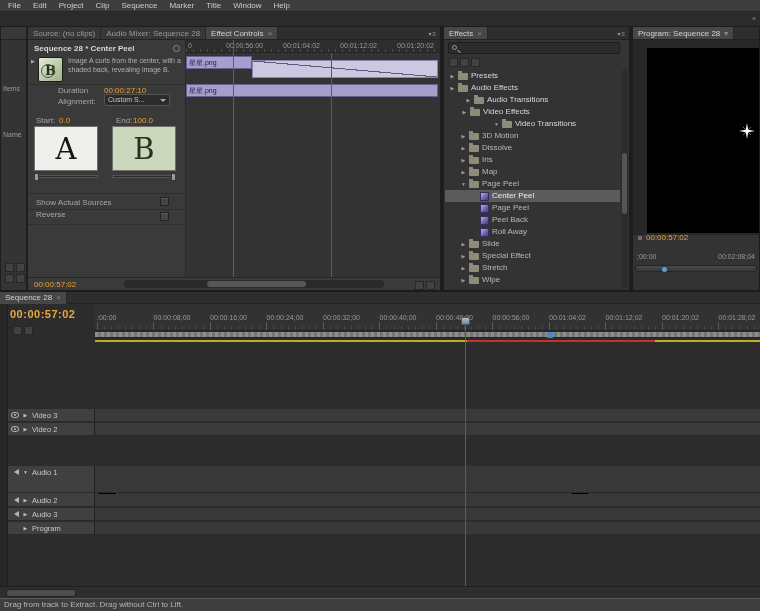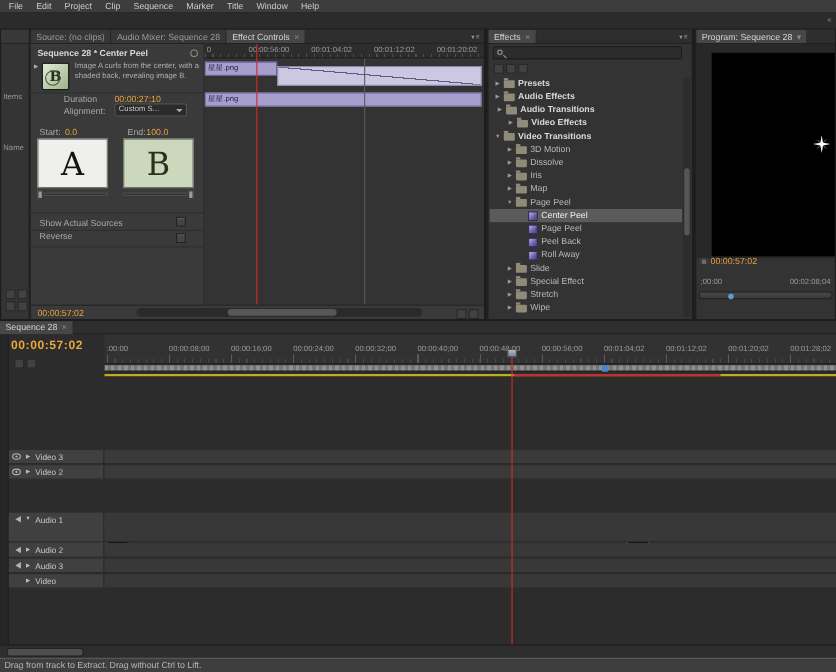--- a/index.html
+++ b/index.html
@@ -70,21 +70,21 @@
 #ec-hthumb{position:absolute;left:32%;width:38%;top:1px;bottom:1px;background:#575757;border-radius:3px}
 #ec-zoom{position:absolute;right:4px;top:2px}
 
 #fx-search{position:absolute;top:15px;left:4px;width:172px;height:12px;background:#2c2c2c;border:1px solid #1d1d1d;border-radius:2px}
 #fx-search input{position:absolute;left:14px;top:0;right:2px;height:10px;background:transparent;border:none;outline:none;color:#ccc;font-size:8px;font-family:inherit}
 .mag{position:absolute;left:3px;top:2px;width:5px;height:5px;border:1px solid #999;border-radius:50%}
 .mag::after{content:'';position:absolute;left:4px;top:5px;width:4px;height:1px;background:#999;transform:rotate(45deg)}
 #fx-icons{position:absolute;top:30px;left:4px}
 #fx-tree{position:absolute;top:43px;left:1px;right:9px;bottom:1px;overflow:hidden}
 .tree-row{height:12px;line-height:12px;display:flex;align-items:center;white-space:nowrap;color:#b8b8b8}
-.tree-row.root .tree-label{color:#d8d8d8;font-weight:bold}
+.tree-row.root .tree-label{color:#d8d8d8;font-weight:normal}
 .tree-row.sel{background:#5b5b5b}
 .tree-row.sel .tree-label{color:#efefef}
 .twirl{width:9px;font-size:5px;color:#999;text-align:center;flex:none}
 .folder-ic{width:10px;height:7px;background:#8f8b79;border-radius:1px;margin:0 3px 0 1px;position:relative;flex:none}
 .folder-ic::before{content:'';position:absolute;top:-2px;left:0;width:4px;height:2px;background:#8f8b79}
 .fx-ic{width:9px;height:9px;background:linear-gradient(135deg,#beb5e0 0%,#6a5fa5 60%,#4a4080 100%);border:1px solid #332e60;margin:0 3px 0 1px;flex:none}
 .tree-label{font-size:8px}
 #fx-vscroll{position:absolute;top:43px;right:1px;bottom:2px;width:7px;background:#2c2c2c;border-radius:3px}
 #fx-vthumb{position:absolute;top:38%;height:28%;left:1px;right:1px;background:#555;border-radius:3px}
 
@@ -233,31 +233,31 @@
         <div class="tree-row root" style="padding-left: 3px;">
           <span class="twirl">▶</span>
           <span class="folder-ic"></span>
           <span class="tree-label">Presets</span>
         </div>
         <div class="tree-row root" style="padding-left: 3px;">
           <span class="twirl">▶</span>
           <span class="folder-ic"></span>
           <span class="tree-label">Audio Effects</span>
         </div>
-        <div class="tree-row root" style="padding-left: 5px;">
+        <div class="tree-row root" style="padding-left: 5px; margin-left: 14px;">
           <span class="twirl">▶</span>
           <span class="folder-ic"></span>
           <span class="tree-label">Audio Transitions</span>
         </div>
         <div class="tree-row root" style="padding-left: 15px;">
           <span class="twirl">▶</span>
           <span class="folder-ic"></span>
           <span class="tree-label">Video Effects</span>
         </div>
-        <div class="tree-row root" style="padding-left: 3px;">
+        <div class="tree-row root" style="padding-left: 3px; justify-content: center;">
           <span class="twirl">▼</span>
           <span class="folder-ic"></span>
           <span class="tree-label">Video Transitions</span>
         </div>
         <div class="tree-row" style="padding-left: 14px;">
           <span class="twirl">▶</span>
           <span class="folder-ic"></span>
           <span class="tree-label">3D Motion</span>
         </div>
         <div class="tree-row" style="padding-left: 14px;">
@@ -434,21 +434,21 @@
             <span class="spk-ic"></span>
             <span class="t-twirl">▶</span>
             <span class="t-name">Audio 3</span>
           </div>
           <div class="track-content"></div>
         </div>
         <div class="track-row audio" style="top: 218px; height: 13px;">
           <div class="track-head">
             <span class="spk-ic" style="visibility: hidden;"></span>
             <span class="t-twirl">▶</span>
-            <span class="t-name">Video</span>
+            <span class="t-name">Program</span>
           </div>
           <div class="track-content"></div>
         </div>
       </div>
     <div id="tl-cti-head"></div>
     <div id="tl-playhead"></div>
   </div>
 </div>
 
 <div id="tl-hscroll">

